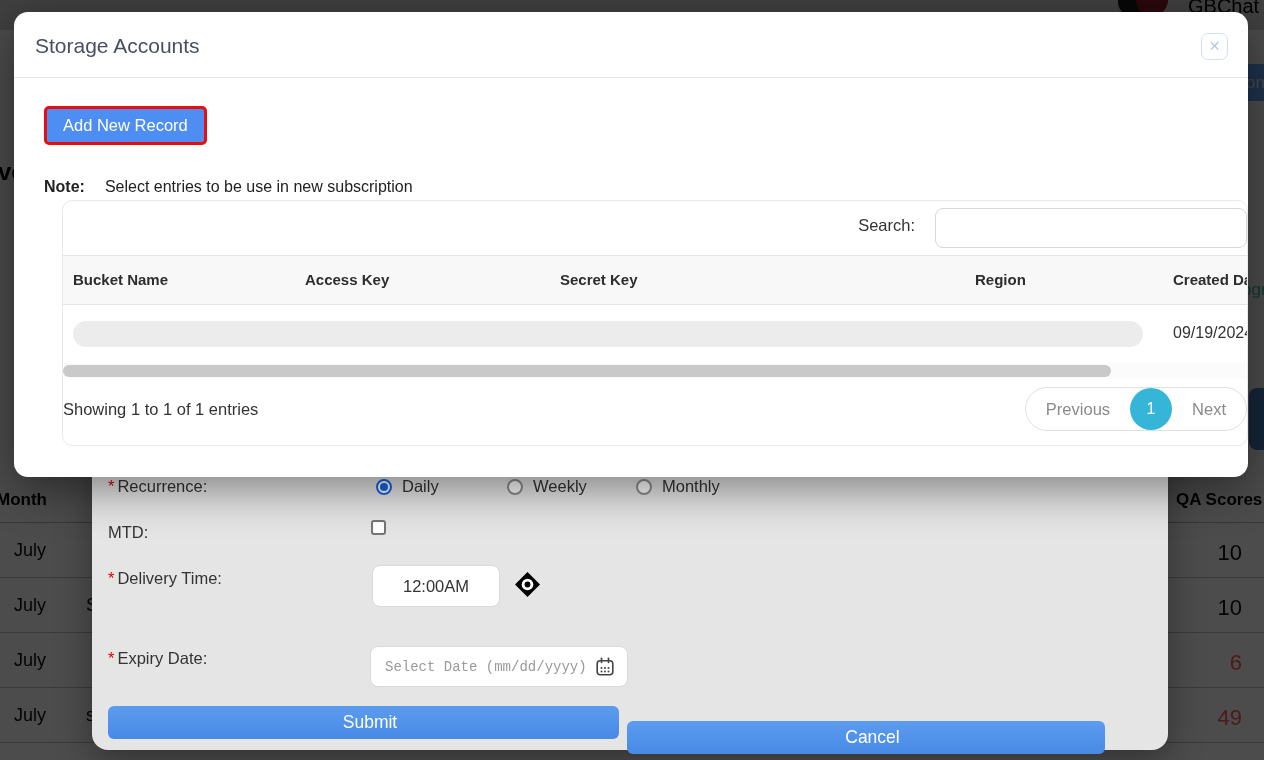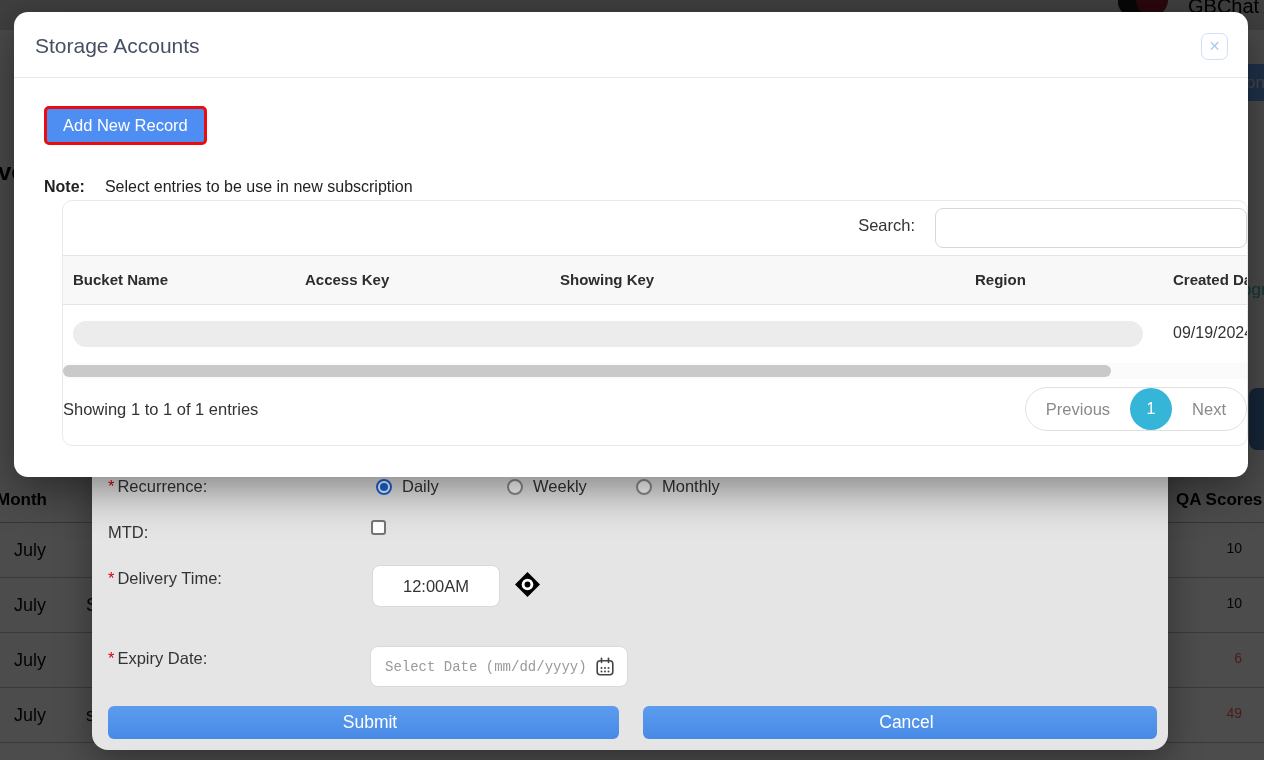--- a/index.html
+++ b/index.html
@@ -20,21 +20,21 @@
   .bg-heading-frag { position:absolute; left:-2px; top:158px; font-size:24px; font-weight:bold; color:#050505; }
   .bg-link-frag { position:absolute; left:1242px; top:280px; font-size:17px; color:#35c2ad; }
   .bg-navybtn { position:absolute; left:1249px; top:388px; width:30px; height:62px; border-radius:8px; background:#4a7fc0; }
   .bg-table { position:absolute; left:0; top:478px; width:1264px; }
   .bg-thead { position:relative; height:45px; border-bottom:1px solid #b5b5b5; }
   .bg-th-month { position:absolute; left:-4px; top:12px; font-size:17px; font-weight:bold; color:#050505; }
   .bg-th-qa { position:absolute; left:1176px; top:12px; font-size:17px; font-weight:bold; color:#050505; white-space:nowrap; }
   .bg-row { position:relative; height:55px; border-bottom:1px solid #bfbfbf; }
   .bg-cell-month { position:absolute; left:14px; top:17px; font-size:18px; color:#0c0c0c; }
   .bg-cell-col2 { position:absolute; left:86px; top:17px; font-size:18px; color:#0c0c0c; }
-  .bg-cell-qa { position:absolute; right:22px; top:17px; font-size:14px; color:#111; }
+  .bg-cell-qa { position:absolute; right:22px; top:17px; font-size:22px; color:#111; }
   
   .backdrop { position:absolute; inset:0; background:rgba(0,0,0,0.70); }
   
   .form-modal { position:absolute; left:92px; top:440px; width:1076px; height:310px;
     background:#e5e5e5; border-radius:16px; box-shadow:0 10px 35px rgba(0,0,0,0.35); }
   .f-label { position:absolute; font-size:16.5px; color:#333; white-space:nowrap; }
   .req { color:#dd0000; margin-right:3px; }
   .radio { position:absolute; width:16px; height:16px; border:2px solid #8f8f8f; border-radius:50%; background:#fff; cursor:pointer; }
   .radio.on { border-color:#1668e3; }
   .radio.on::after { content:''; display:block; width:8px; height:8px; margin:2px; border-radius:50%; background:#1668e3; }
@@ -45,21 +45,21 @@
   .target-icon { position:absolute; left:423px; top:132px; width:25px; height:25px; cursor:pointer; }
   .date-input-wrap { position:absolute; left:278px; top:206px; width:258px; height:41px; border:1px solid #d9d9d9; border-radius:8px;
     background:#fff; display:flex; align-items:center; }
   .date-input { border:none; outline:none; flex:1; padding-left:14px; font-family:Liberation Mono, monospace;
     font-size:14px; color:#333; background:transparent; min-width:0; }
   .date-input::placeholder { color:#9a9a9a; }
   .cal-icon { width:20px; height:20px; margin-right:12px; flex:none; cursor:pointer; }
   .form-btn { position:absolute; top:266px; height:33px; border:none; border-radius:6px; cursor:pointer;
     background:linear-gradient(180deg,#5c9cee,#478ae6); color:#fff; font-size:17.5px; font-family:"Liberation Sans",sans-serif;padding-left:13px; }
   .btn-submit { left:16px; width:511px; }
-  .btn-cancel { left:551px; width:514px; }
+  .btn-cancel { left:535px; width:478px;margin-top:15px; }
   
   .storage-modal { position:absolute; left:14px; top:12px; width:1234px; height:465px;
     background:#fff; border-radius:14px; box-shadow:0 12px 45px rgba(0,0,0,0.45); }
   .sm-header { position:relative; height:66px; border-bottom:1px solid #e8e8e8; }
   .sm-title { position:absolute; left:21px; top:22px; font-size:21px; color:#474f63; }
   .sm-close { position:absolute; right:20px; top:21px; width:27px; height:27px; border:1.5px solid #cfe0f8; border-radius:7px;
     color:#aec8ee; font-size:14px; line-height:24px; text-align:center; cursor:pointer; background:#fff; }
   .add-btn { position:absolute; left:30px; top:94px; padding:7px 16px; background:#4e8df2; color:#fff; font-size:16.5px;
     font-family:"Liberation Sans",sans-serif; border:3px solid #e90d0d; border-radius:5px; cursor:pointer; }
   .note-line { position:absolute; left:30px; top:166px; font-size:16px; color:#222; }
@@ -190,21 +190,21 @@
   </div>
 
   <div class="grid-box">
     <div class="search-row">
       <span class="search-label">Search:</span>
       <input class="search-input" value="" style="">
     </div>
     <div class="thead-row">
       <span class="th th-1">Bucket Name</span>
       <span class="th th-2">Access Key</span>
-      <span class="th th-3">Showing Key</span>
+      <span class="th th-3">Secret Key</span>
       <span class="th th-4">Region</span>
       <span class="th th-5">Created Date</span>
     </div>
     <div class="data-row">
       <div class="redact-pill"></div>
       <span class="created-date">09/19/2024</span>
     </div>
     <div class="hscroll">
       <div class="hscroll-thumb"></div>
     </div>

